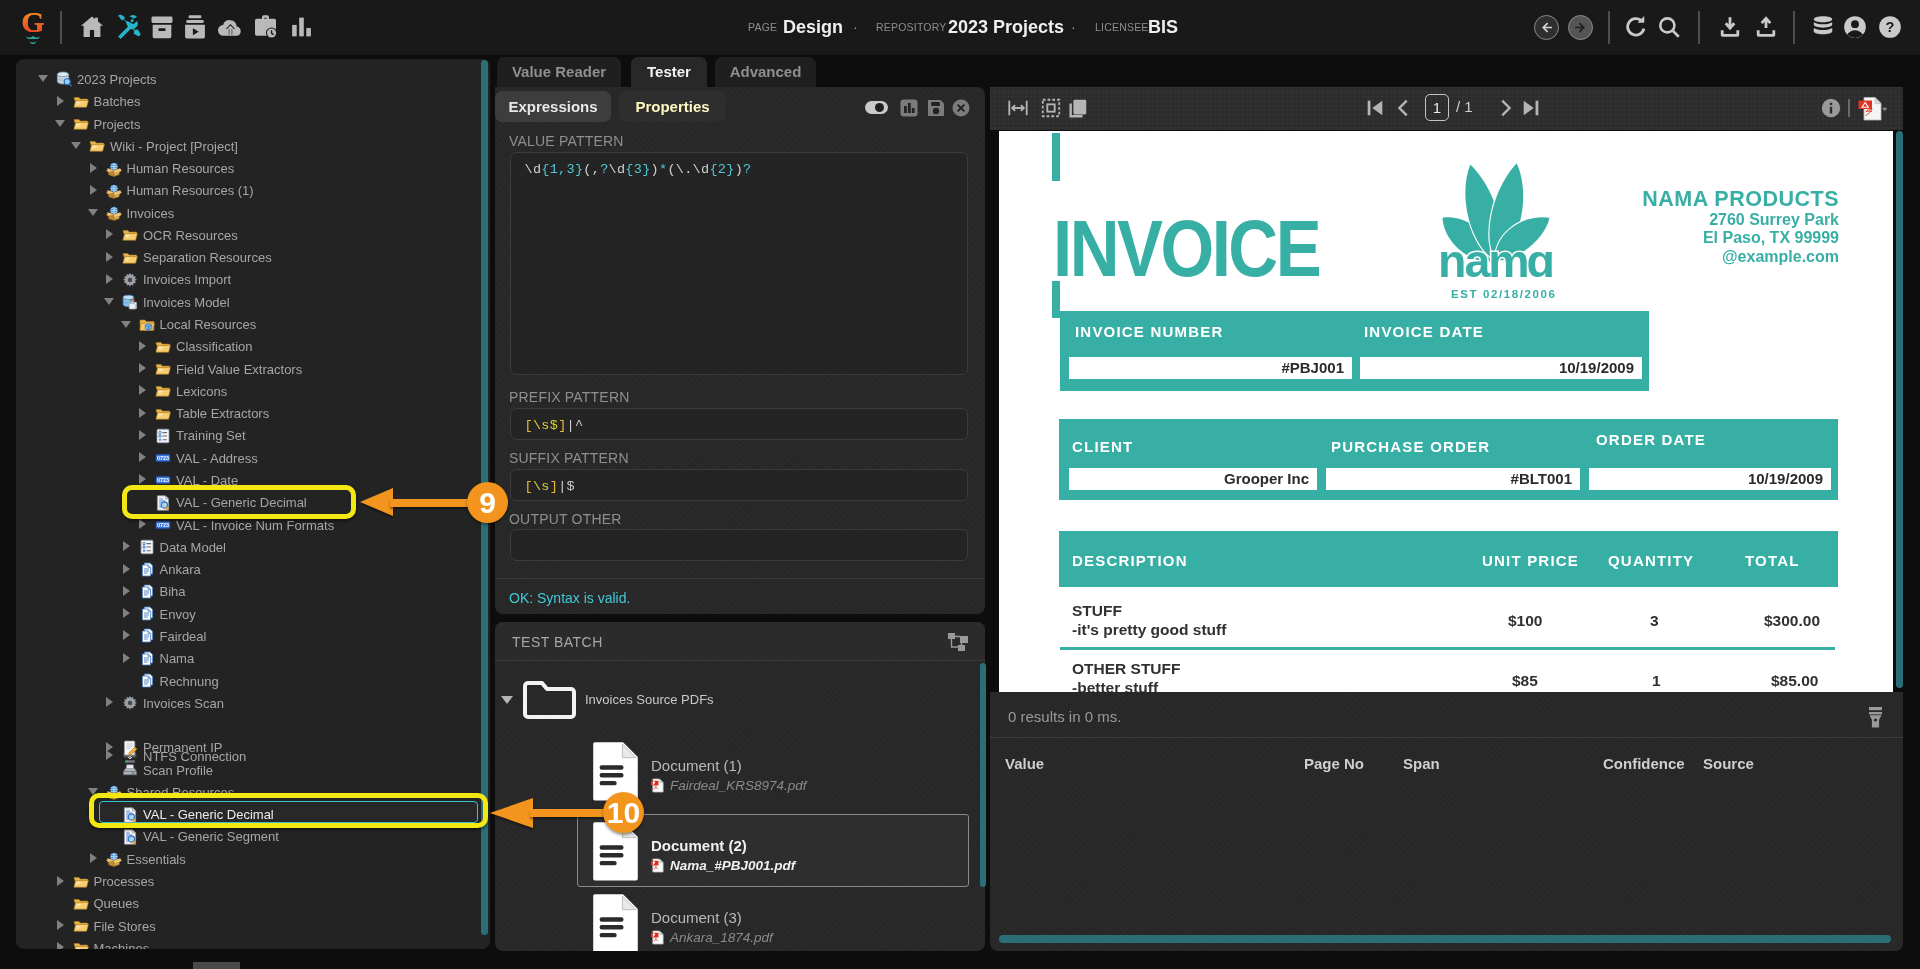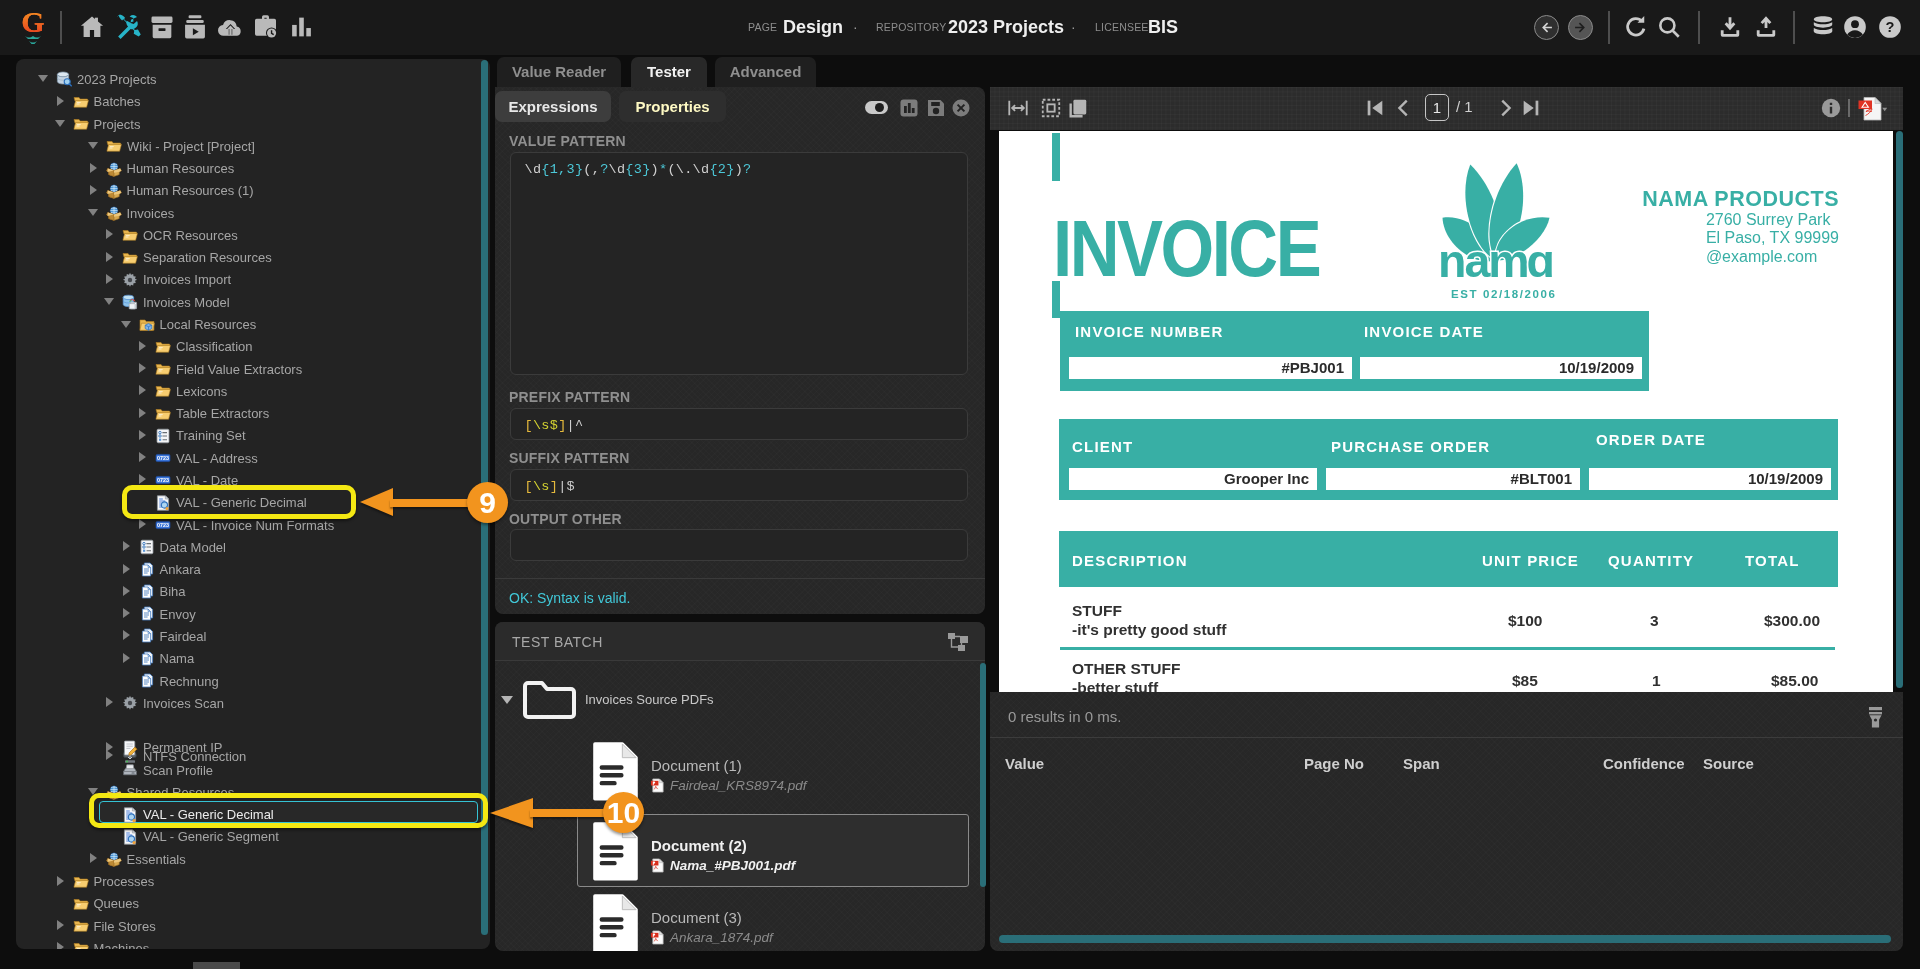--- a/index.html
+++ b/index.html
@@ -25,21 +25,21 @@
 .tic svg{width:16px;height:16px;vertical-align:top}
 #tree .selrect{position:absolute;left:83px;top:741.5px;width:379px;height:22.5px;background:#282828;border:1.5px solid #35c3d4;border-radius:4px}
 #treebar{position:absolute;left:481px;top:60px;width:7px;height:875px;background:#2a6e78;border-radius:4px}
 
 .hatch{background-color:#272727;background-image:repeating-linear-gradient(45deg,rgba(255,255,255,.012) 0 1px,transparent 1px 4px),repeating-linear-gradient(-45deg,rgba(255,255,255,.012) 0 1px,transparent 1px 4px)}
 #tabs{position:absolute;left:495px;top:57px;width:490px;height:30px}
 .tab{position:absolute;top:0;height:30px;line-height:30px;text-align:center;font-weight:bold;font-size:15px;color:#8f8f8f;background:#1f1f1f;border-radius:7px 7px 0 0}
 .tab.act{background:#282828;color:#f2f2f2}
 #exp{position:absolute;left:495px;top:87px;width:490px;height:527px;border-radius:0 8px 8px 8px}
 .chip{position:absolute;top:4px;height:31px;line-height:31px;text-align:center;font-weight:bold;font-size:15px;border-radius:7px}
-.lab{position:absolute;font-size:14px;font-weight:bold;color:#8f8f8f;letter-spacing:.2px}
+.lab{position:absolute;font-size:14px;font-weight:normal;color:#8f8f8f;letter-spacing:.2px}
 .ibox{position:absolute;left:14.5px;width:458px;background:#242424;border:1px solid #3b3b3b;border-radius:6px;font-family:"Liberation Mono",monospace;font-size:13.5px;color:#cfcfcf;padding:9px 0 0 14px;letter-spacing:.3px}
 .pc{color:#4cc8d8}
 .py{color:#d6d431}
 .pb{color:#e5b93c}
 #okline{position:absolute;left:509px;top:590px;font-size:14px;color:#41c8d8}
 
 #tbatch{position:absolute;left:495px;top:622px;width:490px;height:329px;border-radius:8px;overflow:hidden}
 #tbhead{position:absolute;left:0;top:0;width:490px;height:39px;background:#2b2b2b;border-bottom:1px solid #3a3a3a}
 #tbhead span{position:absolute;left:17px;top:12px;font-size:14px;color:#a8a8a8;letter-spacing:.5px}
 .docitem .t1{position:absolute;left:156px;font-size:15px;color:#b9b9b9}
@@ -191,21 +191,21 @@
     </div>
 <div class="trow" style="top:53.9px;padding-left:40.5px">
       <span class="tar tdown"></span>
       <span class="tic"><svg viewBox="0 0 16 16">
           <path d="M1 3.5h5l1.2 1.6H14a.8.8 0 01.8.9l-.1 1H2z" fill="#e8b54e" stroke="#b07d22" stroke-width=".6"></path>
           <path d="M.9 13.2L2.6 6.5h12.8l-1.8 6.7z" fill="#f7cd70" stroke="#b07d22" stroke-width=".6"></path>
           <path d="M4.3 8.6h3M3.9 10h2.2" stroke="#fff" stroke-width=".8" stroke-linecap="round" opacity=".8"></path>
         </svg></span>
       <span class="tlb">Projects</span>
     </div>
-<div class="trow" style="top:76.1px;padding-left:74px">
+<div class="trow" style="top:76.1px;padding-left:57.0px">
       <span class="tar tdown"></span>
       <span class="tic"><svg viewBox="0 0 16 16">
           <path d="M1 3.5h5l1.2 1.6H14a.8.8 0 01.8.9l-.1 1H2z" fill="#e8b54e" stroke="#b07d22" stroke-width=".6"></path>
           <path d="M.9 13.2L2.6 6.5h12.8l-1.8 6.7z" fill="#f7cd70" stroke="#b07d22" stroke-width=".6"></path>
           <path d="M4.3 8.6h3M3.9 10h2.2" stroke="#fff" stroke-width=".8" stroke-linecap="round" opacity=".8"></path>
         </svg></span>
       <span class="tlb">Wiki - Project [Project]</span>
     </div>
 <div class="trow" style="top:98.4px;padding-left:73.5px">
       <span class="tar tright"></span>
@@ -745,21 +745,21 @@
 <g transform="translate(72.5,98)" fill="#38afa5" stroke="#fff" stroke-width="2.2" paint-order="stroke">
 <path transform="rotate(-48)" d="M0 0 C-19 -12 -22 -48 -4 -66 C16 -50 15 -14 0 0 Z"></path>
 <path transform="rotate(-15)" d="M0 0 C-19 -16 -21 -68 0 -96 C19 -64 17 -16 0 0 Z"></path>
 <path transform="rotate(12)" d="M0 0 C-17 -16 -19 -64 0 -96 C21 -68 19 -16 0 0 Z"></path>
 <path transform="rotate(48)" d="M0 0 C15 -14 16 -50 4 -66 C-18 -48 -19 -12 0 0 Z"></path>
 </g>
 <text x="72" y="114" text-anchor="middle" font-family="Liberation Sans" font-size="45" font-weight="bold" fill="#38afa5" stroke="#fff" stroke-width="3" paint-order="stroke" letter-spacing="-2">nam<tspan dx="-1">ɑ</tspan></text>
 </svg></div>
   <div class="abs" style="left:452px;top:157px;font-size:11.5px;font-weight:bold;letter-spacing:1.6px">EST 02/18/2006</div>
   <div class="abs" style="right:54px;top:56px;font-size:21.5px;font-weight:bold;text-align:right;letter-spacing:.5px">NAMA PRODUCTS</div>
-  <div class="abs" style="right:54px;top:80px;font-size:16px;font-weight:normal;text-align:left;line-height:18.3px">2760 Surrey Park<br>El Paso, TX 99999<br>@example.com</div>
+  <div class="abs" style="right:54px;top:80px;font-size:16px;font-weight:bold;text-align:right;line-height:18.3px">2760 Surrey Park<br>El Paso, TX 99999<br>@example.com</div>
 
   <div class="tealband" style="left:61px;top:180px;width:589px;height:80px"></div>
   <div class="bandlab" style="left:76px;top:192px">INVOICE NUMBER</div>
   <div class="bandlab" style="left:365px;top:192px">INVOICE DATE</div>
   <div class="wbox" style="left:70px;top:226px;width:283px">#PBJ001</div>
   <div class="wbox" style="left:361px;top:226px;width:282px">10/19/2009</div>
 
   <div class="tealband" style="left:60px;top:288px;width:779px;height:81px"></div>
   <div class="bandlab" style="left:73px;top:307px">CLIENT</div>
   <div class="bandlab" style="left:332px;top:307px">PURCHASE ORDER</div>

